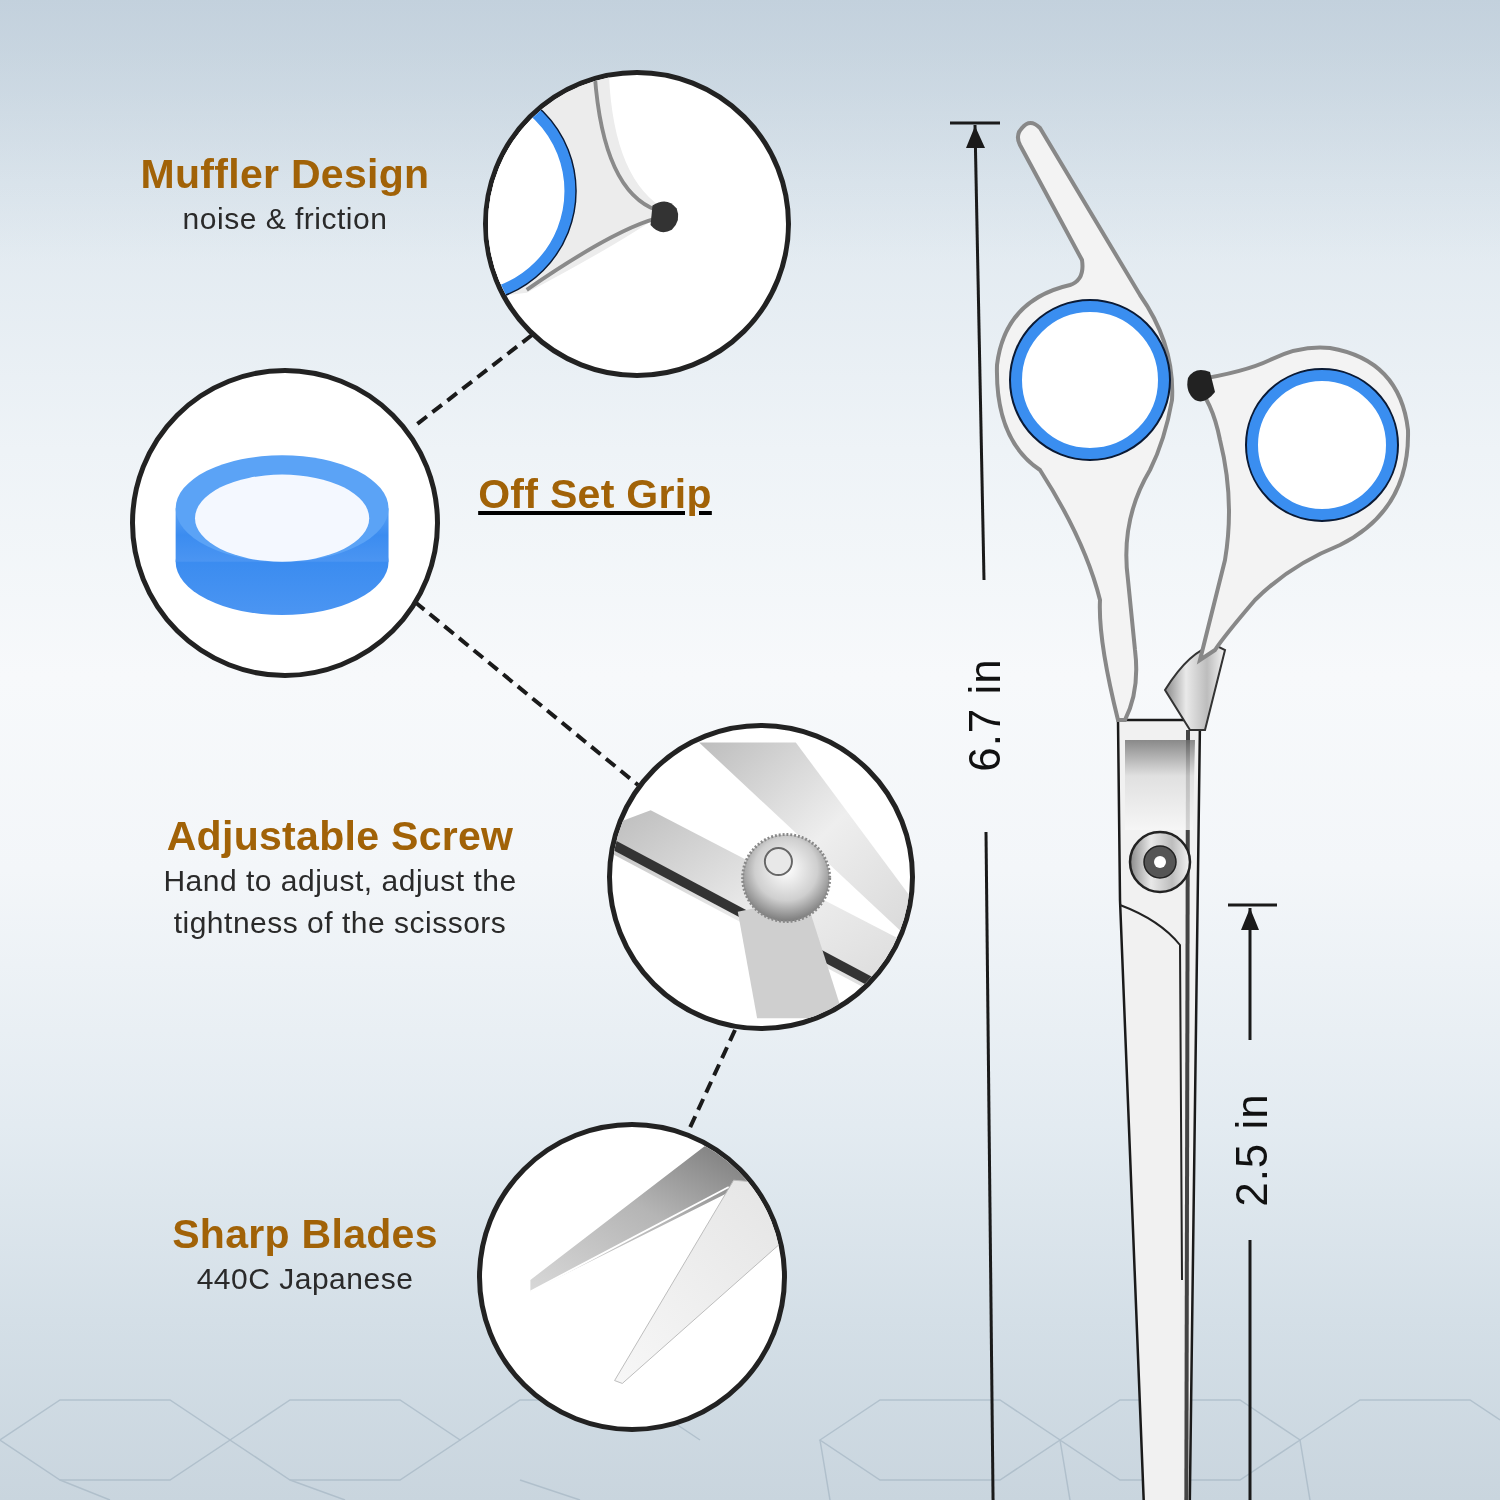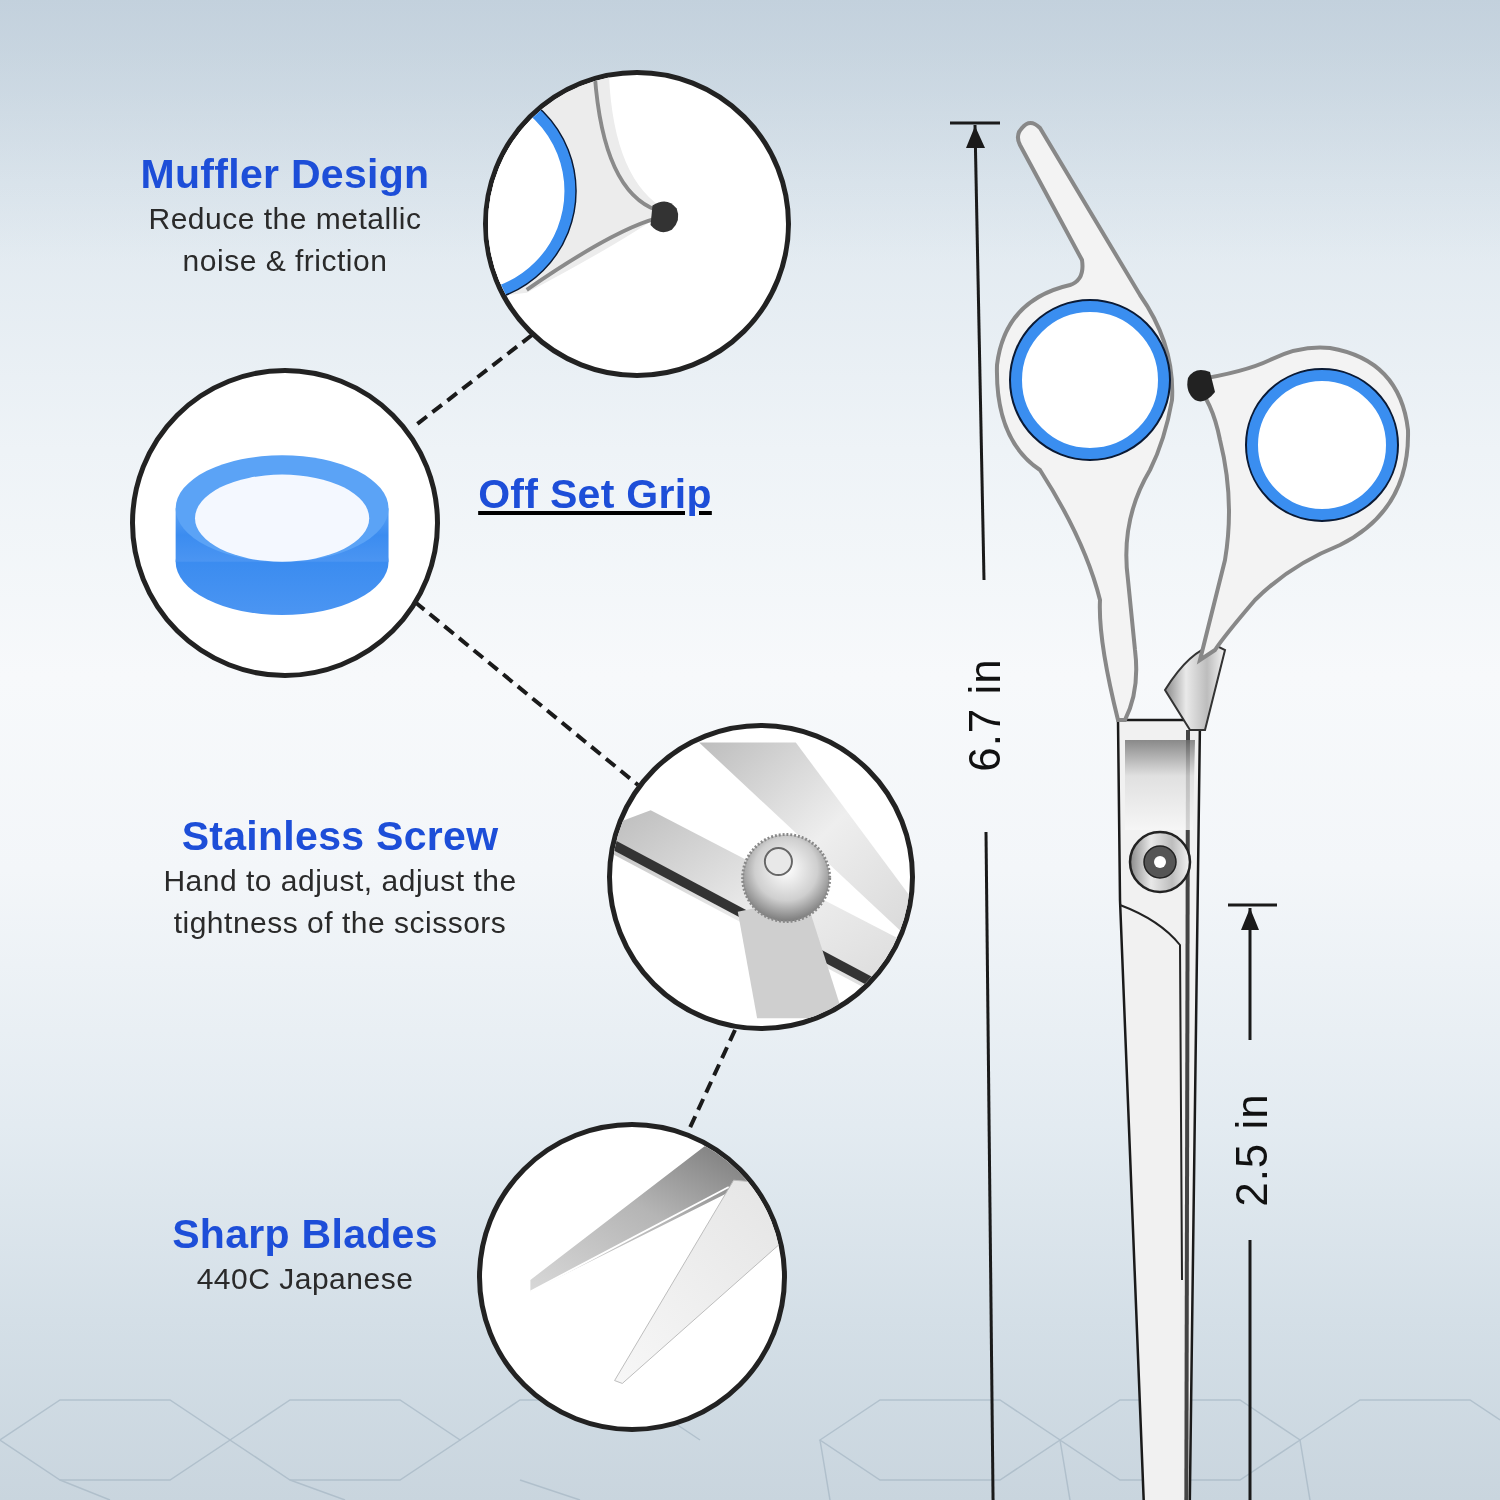--- a/index.html
+++ b/index.html
@@ -5,21 +5,21 @@
   html, body { margin: 0; padding: 0; }
   body {
     width: 1500px; height: 1500px; position: relative; overflow: hidden;
     font-family: "Liberation Sans", sans-serif;
     background: linear-gradient(180deg, #cfdbe5 0%, #dfe8ef 12%, #eef3f7 30%, #f7f9fb 45%, #f3f6f9 58%, #e3ebf1 75%, #d4dfe7 88%, #c9d5de 100%);
   }
   .bg-layer { position: absolute; inset: 0; pointer-events: none; }
   .bg-layer svg { width: 100%; height: 100%; display: block; }
   .feature { position: absolute; text-align: center; }
   .feature .title {
-    color: #1d4ed8; font-weight: bold; font-size: 41px; letter-spacing: 0.3px; line-height: 48px;
+    color: #a16207; font-weight: bold; font-size: 41px; letter-spacing: 0.3px; line-height: 48px;
   }
   .feature .desc {
     color: #2a2a2a; font-size: 30px; line-height: 42px; letter-spacing: 0.5px;
   }
   .circle {
     position: absolute; border-radius: 50%; background: #fff;
     border: 5px solid #222; box-sizing: border-box; overflow: hidden;
   }
   .circle svg { position: absolute; inset: 0; width: 100%; height: 100%; }
   .overlay { position: absolute; inset: 0; pointer-events: none; }
@@ -124,21 +124,20 @@
       <line x1="1228" y1="1688" x2="1277" y2="1688"></line>
     </g>
   </svg>
 </div>
 
 <div class="dim-label" style="left:905px; top:690px; width:160px; height:50px; text-align:center; line-height:50px;">6.7 in</div>
 <div class="dim-label" style="left:1172px; top:1125px; width:160px; height:50px; text-align:center; line-height:50px;">2.5 in</div>
 
 <div class="feature" style="left:110px; top:150px; width:350px;">
   <div class="title">Muffler Design</div>
-  <div class="desc">Reduce the metallic</div>
   <div class="desc">noise &amp; friction</div>
 </div>
 <div class="circle" style="left:483px; top:70px; width:308px; height:308px;">
   <svg viewBox="0 0 308 308">
     <path d="M60 0 L125 0 Q130 110 185 140 Q135 175 40 225 L0 230 L0 0 Z" fill="#ececec"></path>
     <path d="M110 -5 Q118 120 175 140" fill="none" stroke="#8a8a8a" stroke-width="4"></path>
     <path d="M175 148 Q130 160 40 222" fill="none" stroke="#8a8a8a" stroke-width="4"></path>
     <circle cx="-25" cy="120" r="110" fill="#fff" stroke="#3a8ef0" stroke-width="12"></circle>
     <circle cx="-25" cy="120" r="116" fill="none" stroke="#0a1a35" stroke-width="1.5"></circle>
     <path d="M170 135 Q185 125 195 138 Q200 150 190 160 Q178 167 168 155 Z" fill="#333"></path>
@@ -158,21 +157,21 @@
     <rect x="42" y="140" width="220" height="55" fill="url(#ringG)"></rect>
     <ellipse cx="152" cy="140" rx="110" ry="55" fill="#5ba3f6"></ellipse>
     <ellipse cx="152" cy="150" rx="90" ry="45" fill="#f4f8ff"></ellipse>
   </svg>
 </div>
 <div class="feature" style="left:455px; top:470px; width:280px;text-decoration:underline;">
   <div class="title">Off Set Grip</div>
 </div>
 
 <div class="feature" style="left:125px; top:812px; width:430px;">
-  <div class="title">Stainless Screw</div>
+  <div class="title">Adjustable Screw</div>
   <div class="desc">Hand to adjust, adjust the</div>
   <div class="desc">tightness of the scissors</div>
 </div>
 <div class="circle" style="left:607px; top:723px; width:308px; height:308px;">
   <svg viewBox="0 0 308 308">
     <defs>
       <linearGradient id="blade3" x1="0" y1="0" x2="1" y2="1">
         <stop offset="0" stop-color="#bdbdbd"></stop>
         <stop offset="0.5" stop-color="#eeeeee"></stop>
         <stop offset="1" stop-color="#d6d6d6"></stop>

